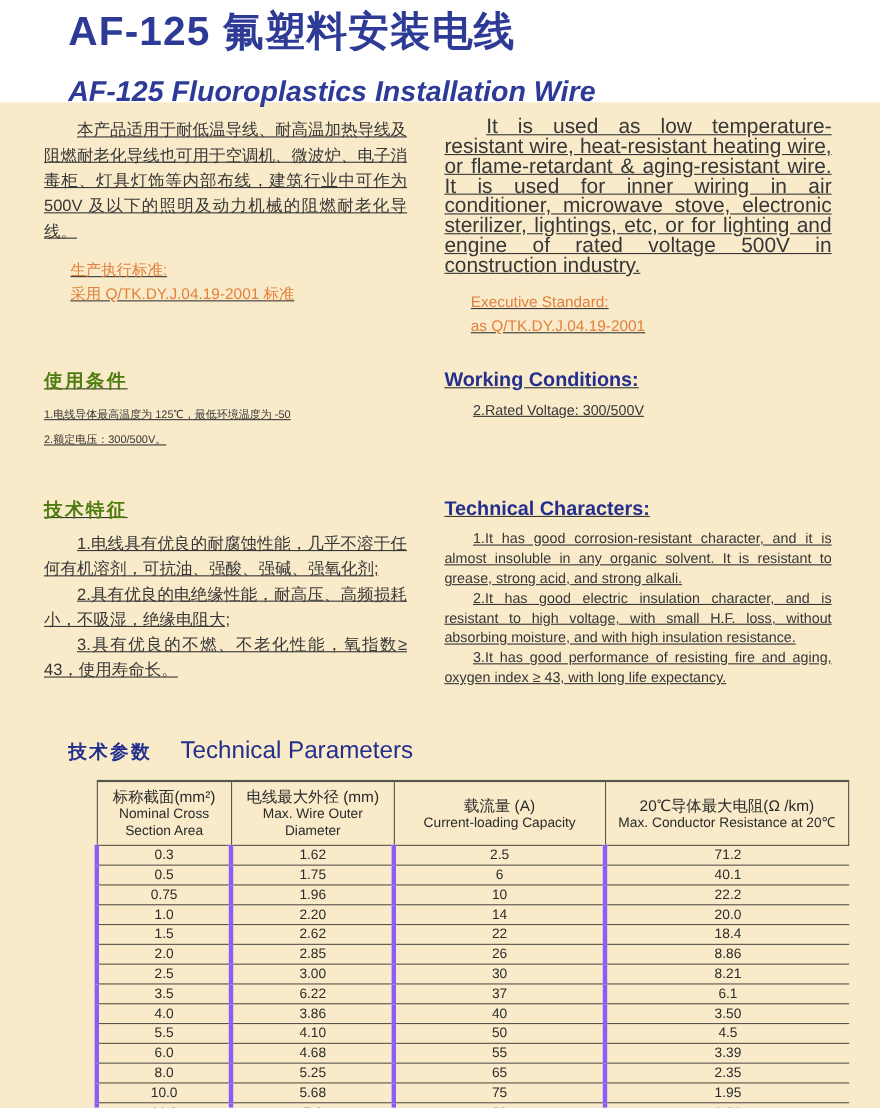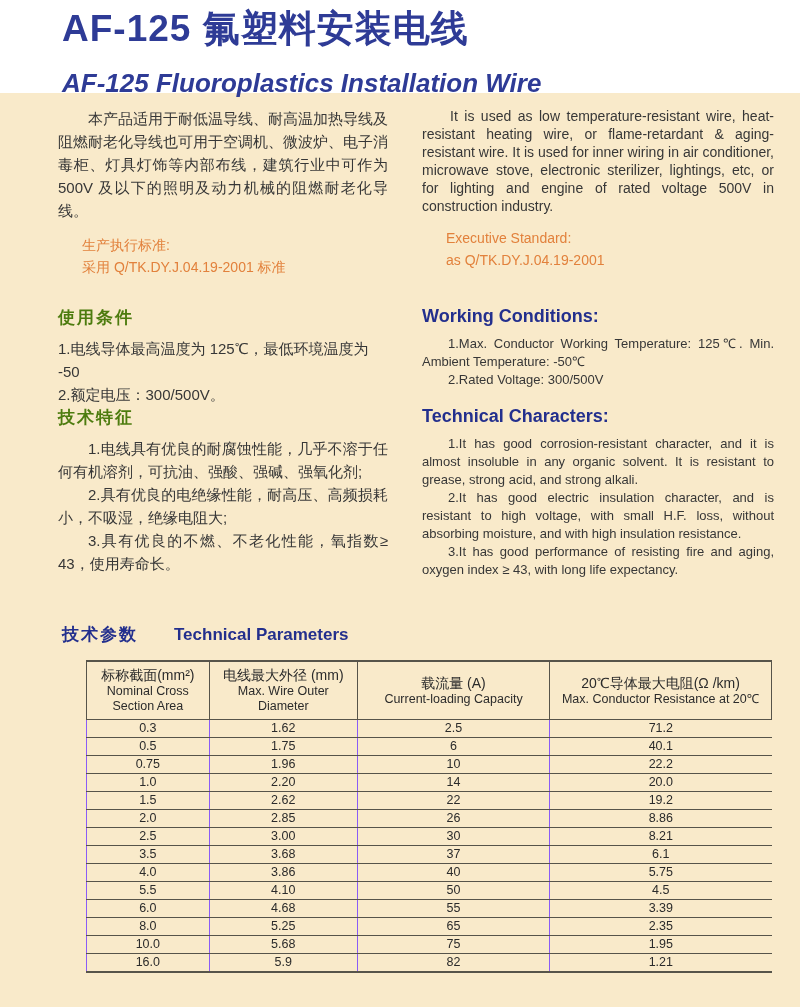--- a/index.html
+++ b/index.html
@@ -5,55 +5,55 @@
   * { margin:0; padding:0; box-sizing:border-box; }
   body { background:#e8e8e8; font-family:"Liberation Sans", sans-serif; }
   .page {
     width:800px; height:1007px; margin:0 auto; background:#F9EACA;
     overflow:hidden; position:relative; color:#373737;
   }
   .masthead { background:#ffffff; height:93px; padding:10px 0 0 62px; }
   .title-cn { font-size:37px; font-weight:bold; color:#2E3B96; letter-spacing:1px; line-height:38px; }
   .title-en { font-size:26px; font-weight:bold; font-style:italic; color:#2E3B96; margin-top:20px; line-height:30px; }
 
-  .row { display:flex; padding-left:58px; }
+  .row { display:flex; padding-left:40px;text-decoration:underline; }
   .col-l { width:330px; }
   .col-r { width:352px; margin-left:34px; }
 
   .intro { padding-top:14px; }
   .cn-para { font-size:15px; line-height:23px; text-indent:2em; text-align:justify; }
-  .en-para { font-size:14px; line-height:18px; text-indent:2em; text-align:justify; }
+  .en-para { font-size:19px; line-height:18px; text-indent:2em; text-align:justify; }
 
   .standard { color:#E2813C; margin:12px 0 0 24px; }
   .standard .s-line { font-size:14px; line-height:22px; }
 
   .sec-usage { margin-top:28px; }
-  .sec-tech  { }
+  .sec-tech  { margin-top:40px; }
 
   .h-cn { font-size:17px; font-weight:bold; color:#4d7c0f; letter-spacing:2px; margin-bottom:8px; }
   .h-en { font-size:18px; font-weight:bold; color:#232F8D; margin-bottom:8px; }
 
-  .cn-line { font-size:15px; line-height:23px; }
+  .cn-line { font-size:10px; line-height:23px; }
   .cn-item { font-size:15px; line-height:23px; text-indent:2em; text-align:justify; }
   .en-item { font-size:13px; line-height:18px; text-indent:2em; text-align:justify; }
 
   .sec-params { margin-top:44px; padding-left:62px; }
   .params-heading { display:flex; align-items:baseline;text-align:right; }
   .params-heading .ph-cn { font-size:17px; font-weight:bold; color:#232F8D; letter-spacing:2px; }
-  .params-heading .ph-en { font-size:17px; font-weight:bold; color:#232F8D; margin-left:36px; }
+  .params-heading .ph-en { font-size:22px; font-weight:normal; color:#232F8D; margin-left:26px; }
 
   table.params { border-collapse:collapse; width:686px; margin:14px 0 0 24px; table-layout:fixed; }
   table.params th {
     border:1px solid #57544a; border-top:2px solid #57544a;
     font-weight:normal; padding:4px 2px 5px 2px; text-align:center; vertical-align:middle;
   }
   .th-cn { font-size:14px; line-height:18px; color:#2b2b2b; }
   .th-en { font-size:12.5px; line-height:15px; color:#2b2b2b; }
   table.params td {
-    border-left:1px solid #8b5cf6; border-bottom:1px solid #57544a;
+    border-left:4px solid #8b5cf6; border-bottom:1px solid #57544a;
     text-align:center; font-size:12.5px; line-height:15px; padding:1px 0; color:#2b2b2b;
   }
   table.params td:last-child { border-right:0; }
   table.params tbody tr:last-child td { border-bottom:2px solid #57544a; }
   .w1 { width:120px; } .w2 { width:145px; } .w3 { width:188px; } .w4 { width:217px; }
 </style>
 </head>
 <body>
 
 <div class="page">
@@ -81,21 +81,20 @@
   </section>
 
   <section class="row sec-usage">
     <div class="col-l">
       <div class="h-cn">使用条件</div>
       <p class="cn-line">1.电线导体最高温度为 125℃，最低环境温度为 -50</p>
       <p class="cn-line">2.额定电压：300/500V。</p>
     </div>
     <div class="col-r">
       <div class="h-en">Working Conditions:</div>
-      <p class="en-item">1.Max. Conductor Working Temperature: 125℃. Min. Ambient Temperature: -50℃</p>
       <p class="en-item">2.Rated Voltage: 300/500V</p>
     </div>
   </section>
 
   <section class="row sec-tech">
     <div class="col-l">
       <div class="h-cn">技术特征</div>
       <p class="cn-item">1.电线具有优良的耐腐蚀性能，几乎不溶于任何有机溶剂，可抗油、强酸、强碱、强氧化剂;</p>
       <p class="cn-item">2.具有优良的电绝缘性能，耐高压、高频损耗小，不吸湿，绝缘电阻大;</p>
       <p class="cn-item">3.具有优良的不燃、不老化性能，氧指数≥ 43，使用寿命长。</p>
@@ -156,45 +155,45 @@
           <tr>
             <td>1.0</td>
             <td>2.20</td>
             <td>14</td>
             <td>20.0</td>
           </tr>
           <tr>
             <td>1.5</td>
             <td>2.62</td>
             <td>22</td>
-            <td>19.2</td>
+            <td>18.4</td>
           </tr>
           <tr>
             <td>2.0</td>
             <td>2.85</td>
             <td>26</td>
             <td>8.86</td>
           </tr>
           <tr>
             <td>2.5</td>
             <td>3.00</td>
             <td>30</td>
             <td>8.21</td>
           </tr>
           <tr>
             <td>3.5</td>
-            <td>3.68</td>
+            <td>6.22</td>
             <td>37</td>
             <td>6.1</td>
           </tr>
           <tr>
             <td>4.0</td>
             <td>3.86</td>
             <td>40</td>
-            <td>5.75</td>
+            <td>3.50</td>
           </tr>
           <tr>
             <td>5.5</td>
             <td>4.10</td>
             <td>50</td>
             <td>4.5</td>
           </tr>
           <tr>
             <td>6.0</td>
             <td>4.68</td>

